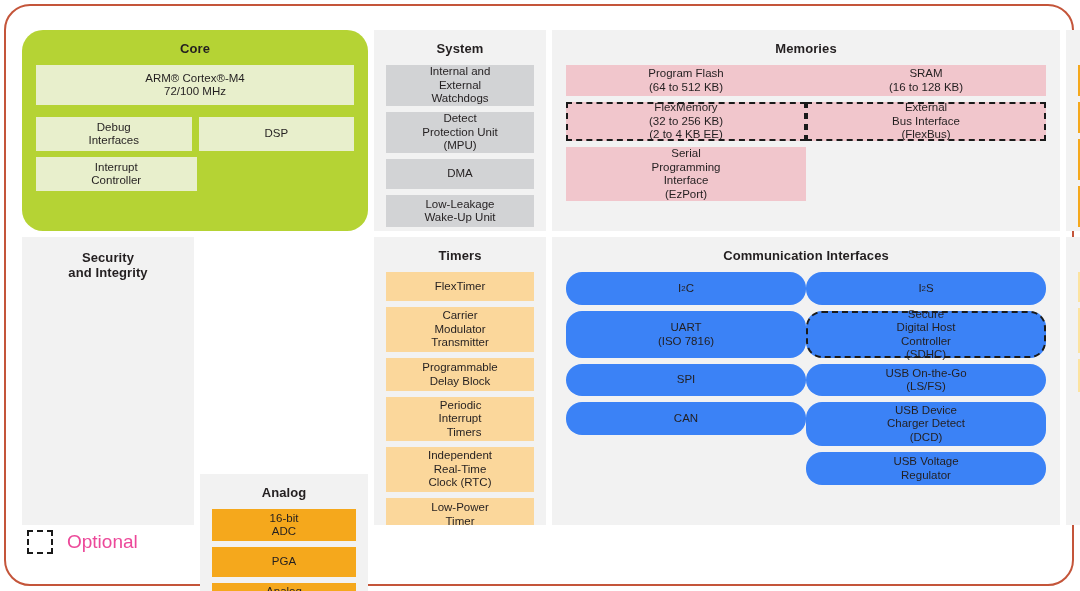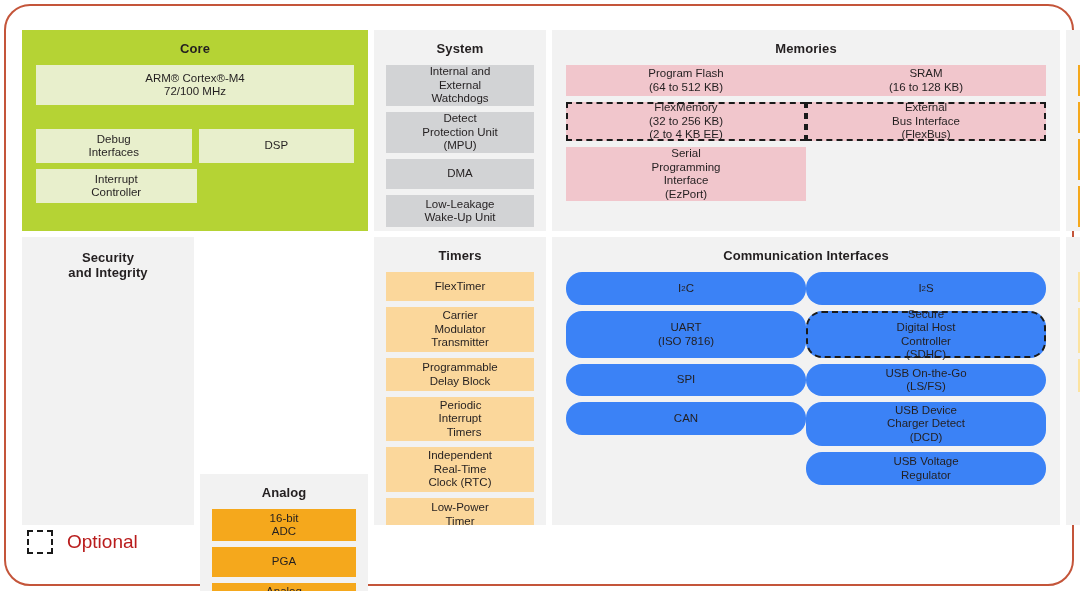--- a/index.html
+++ b/index.html
@@ -48,20 +48,21 @@
 
   .panel {
     position: relative;
     background: #f2f2f2;
     box-sizing: border-box;
     padding: 0;
     overflow: hidden;
   }
   .panel.green {
     background: #b5d334;
+    border-radius: 21px;
   }
 
   .panel-title {
     text-align: center;
     font-weight: bold;
     font-size: 13px;
     line-height: 15px;
     letter-spacing: 0.1px;
     color: #231f20;
     padding-top: 11px;
@@ -117,21 +118,21 @@
   .f-blue       { background: #3b82f6; border-radius: 16px; }
   .f-lightyellow{ background: #fce3a0; }
 
   .optional {
     border: 2px dashed #1a1a1a;
     padding: 5px 3px;
   }
 
   
   .core-top {
-    margin-bottom: 24px;
+    margin-bottom: 12px;
   }
   .core-row {
     display: flex;
     gap: 7px;
     margin-bottom: 6px;
   }
   .core-row > .blk { flex: 1 1 0; }
 
   
   #legend {
@@ -144,21 +145,21 @@
   }
   #legend-swatch {
     width: 26px;
     height: 24px;
     box-sizing: border-box;
     border: 2px dashed #1a1a1a;
     background: #ffffff;
   }
   #legend-label {
     font-size: 19px;
-    color: #b91c1c;
+    color: #ec4899;
     line-height: 22px;
   }
 
   sup { font-size: 0.68em; vertical-align: super; line-height: 0; }
 </style>
 </head>
 <body>
 
 <div id="page">
 

